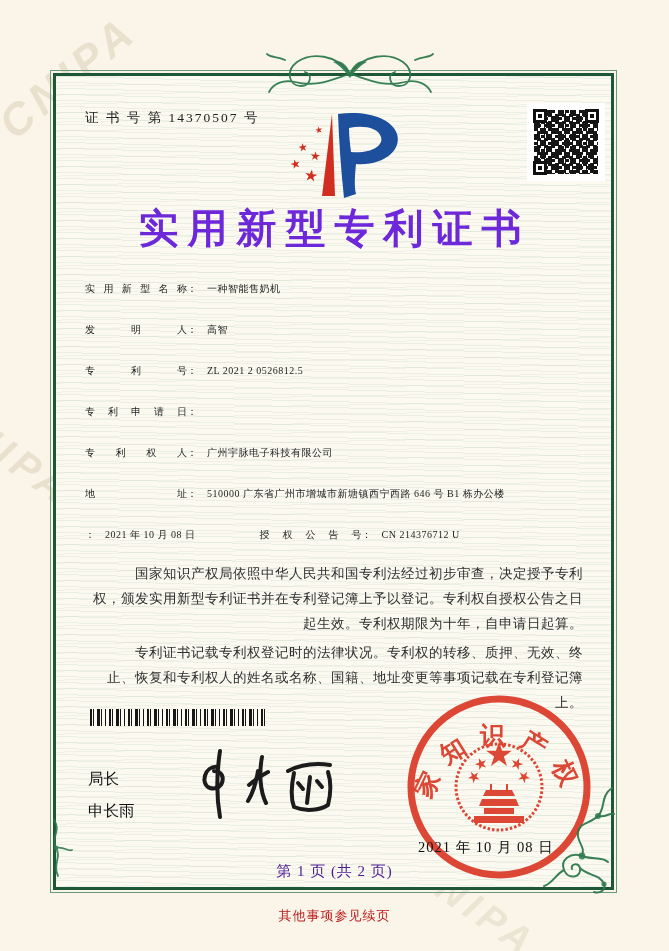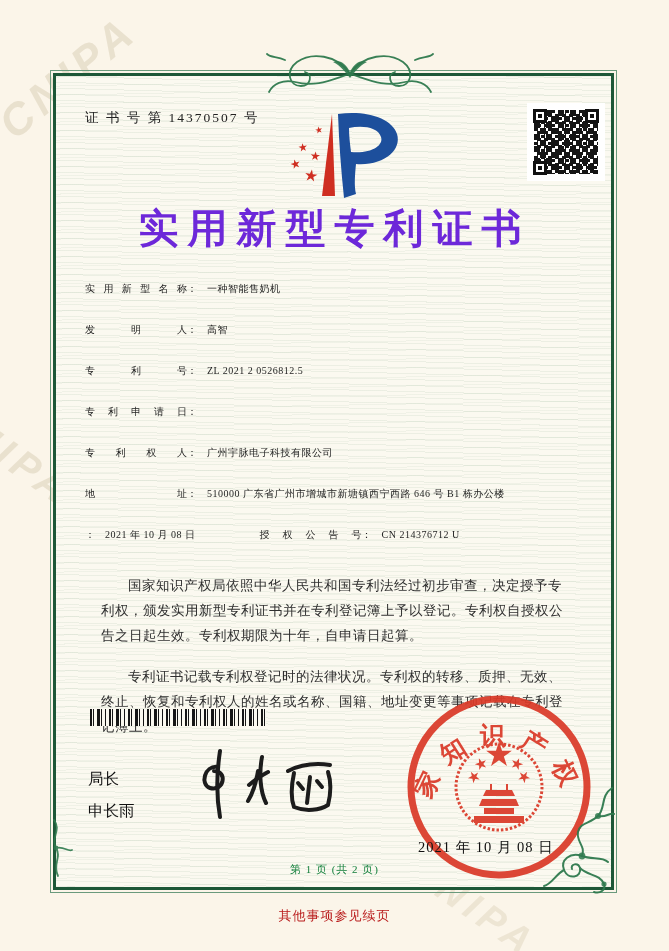--- a/index.html
+++ b/index.html
@@ -64,21 +64,21 @@
   .fcolon{flex:none;margin-right:10px;}
   .fvalue{letter-spacing:0.5px;}
   .fvalue.addr{width:352px;}
   .grant-pair2{margin-left:64px;display:flex;}
 
   
   .body-text{
     position:absolute;left:85px;top:558px;width:502px;
     font-size:13.5px;line-height:1.85;letter-spacing:0.5px;color:#2f2f2f;
   }
-  .body-text p{margin:16px;text-indent:2em;}
+  .body-text p{margin:4px;text-indent:2em;text-align:right;}
 
   
   .barcode{position:absolute;left:90px;top:709px;width:176px;height:17px;
     background:repeating-linear-gradient(90deg,
       #161616 0 2px, #fbf9f0 2px 3px,
       #161616 3px 4px, #fbf9f0 4px 7px,
       #161616 7px 10px, #fbf9f0 10px 11px,
       #161616 11px 12px, #fbf9f0 12px 15px,
       #161616 15px 16px, #fbf9f0 16px 19px);}
 
@@ -87,21 +87,21 @@
     font-family:"Liberation Sans","DejaVu Sans",sans-serif;}
   .sig{position:absolute;left:192px;top:745px;}
 
   
   .seal{position:absolute;left:404px;top:692px;width:190px;height:190px;opacity:0.93;}
   .seal-date{position:absolute;left:418px;top:838px;width:160px;font-size:14.5px;
     letter-spacing:1px;color:#111;z-index:5;}
 
   
   .page-footer{position:absolute;left:0;right:0;top:862px;text-align:center;
-    font-size:11px;letter-spacing:1px;color:#15803d;z-index:3;}
+    font-size:15px;letter-spacing:1px;color:#4c1d95;z-index:3;}
   .cont-note{position:absolute;left:0;right:0;top:907px;text-align:center;
     font-size:13px;letter-spacing:1px;color:#b91c1c;z-index:3;}
 </style>
 </head>
 <body>
 
 <div class="page">
 
   <div class="wm" style="left:-14px;top:52px;font-size:44px;transform:rotate(-40deg);">CNIPA</div>
   <div class="wm" style="left:420px;top:130px;font-size:40px;transform:rotate(35deg);">CNIPA</div>

